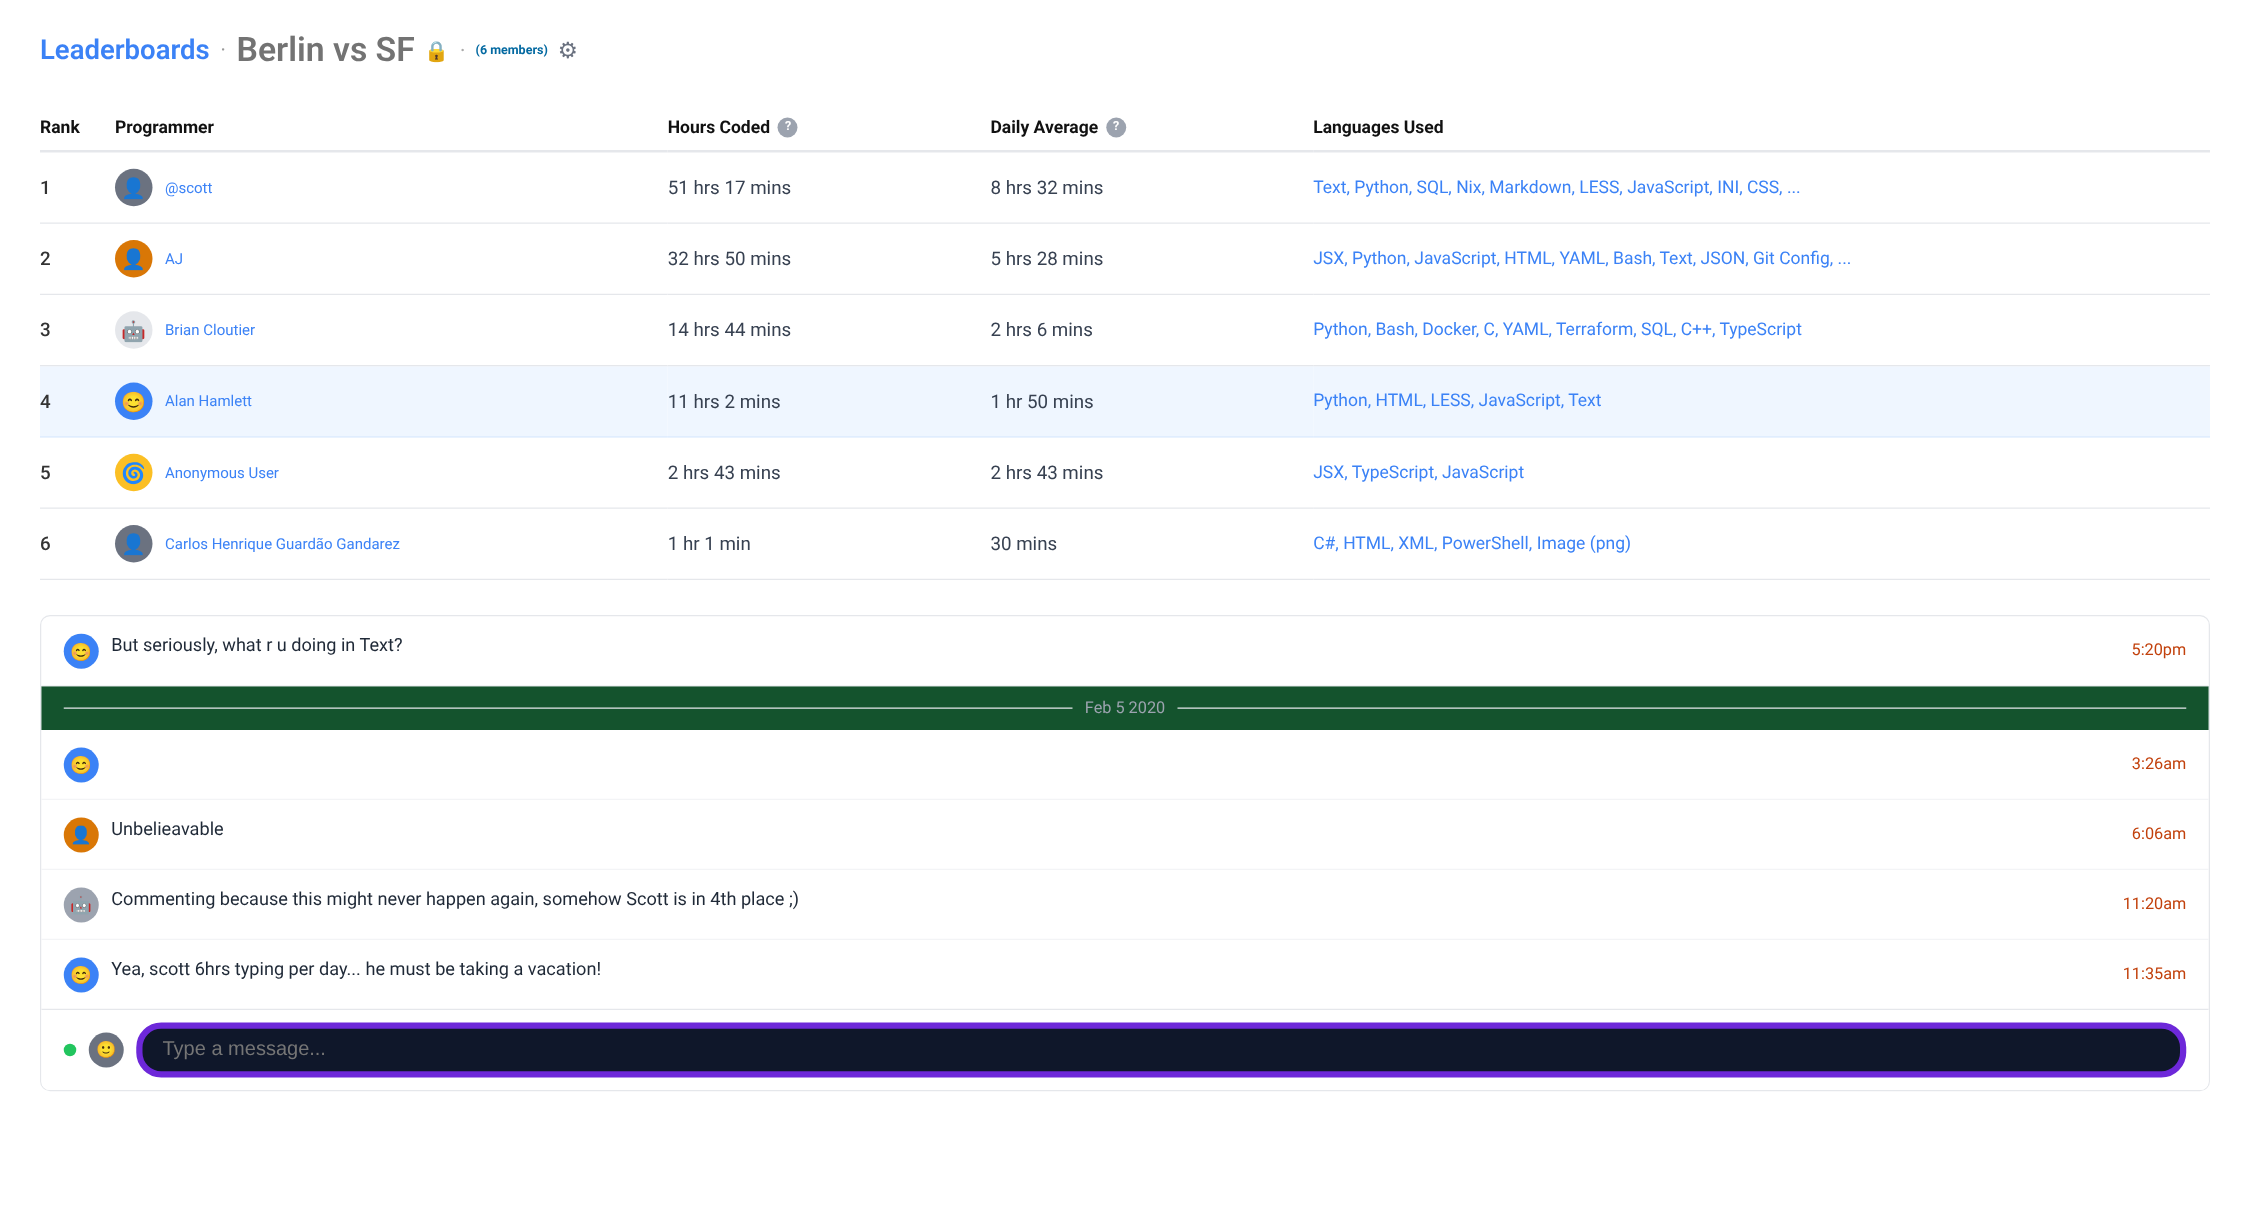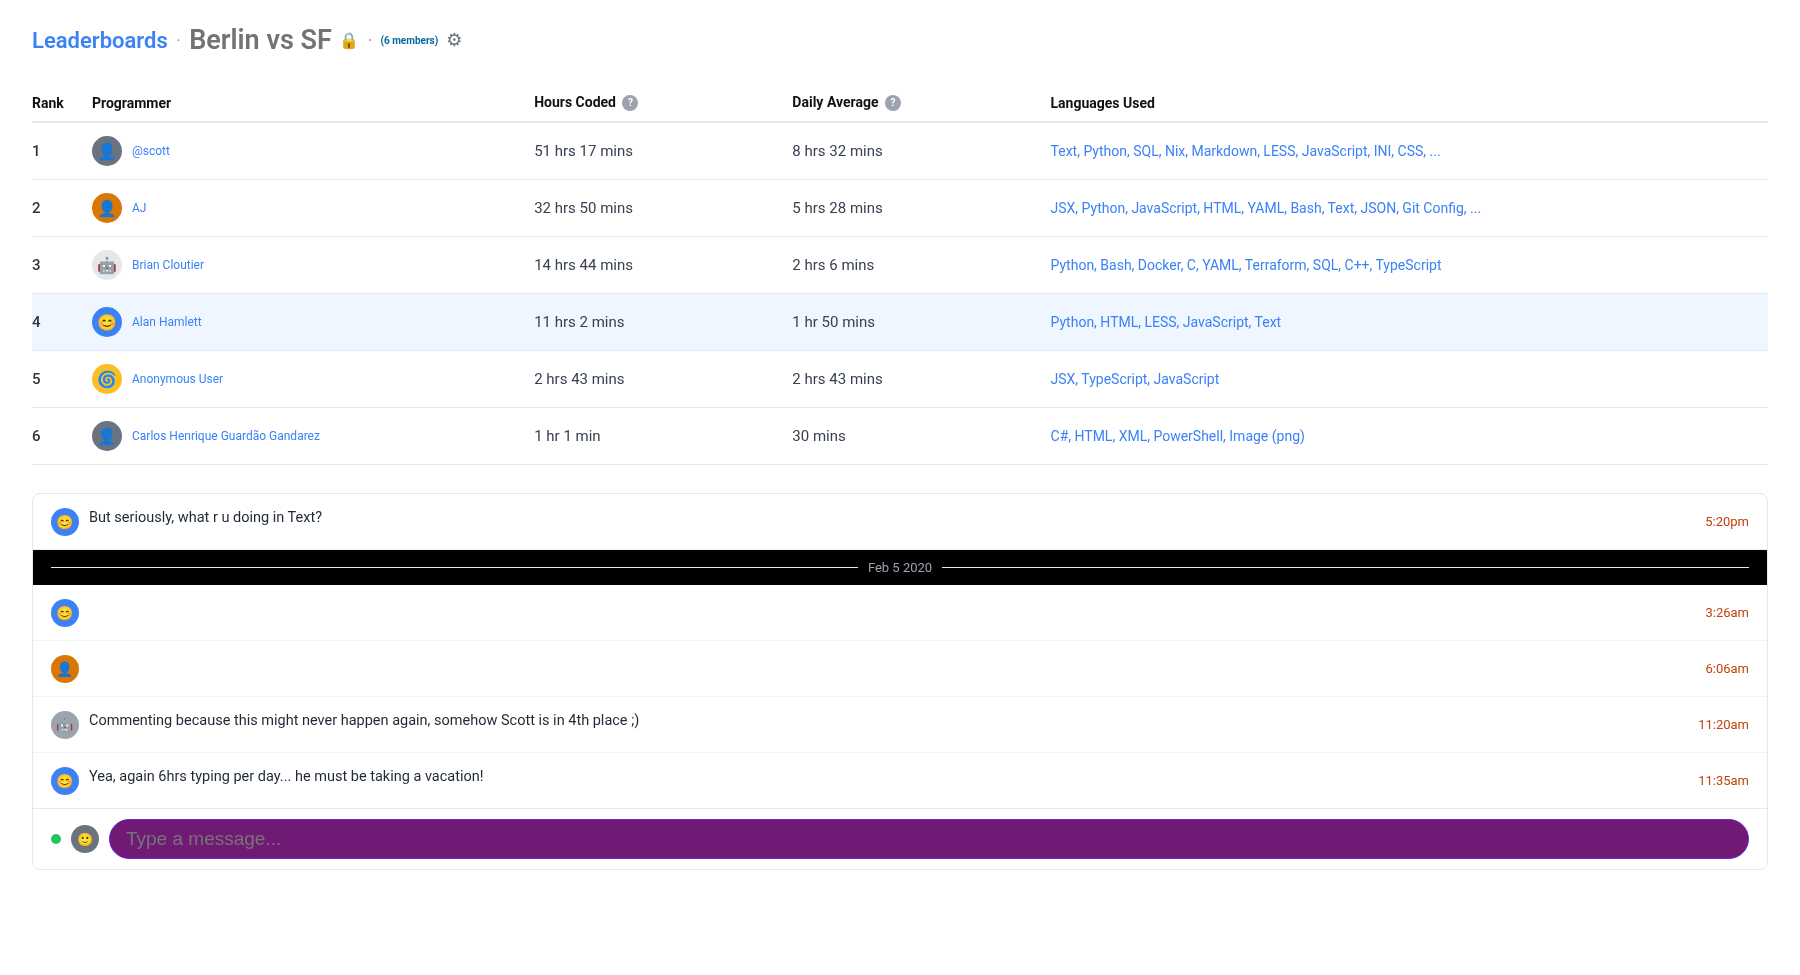--- a/index.html
+++ b/index.html
@@ -184,21 +184,21 @@
       padding-left: 16px;
       align-self: center;
     }
     .date-divider {
       display: flex;
       align-items: center;
       gap: 10px;
       padding: 10px 18px;
       font-size: 13px;
       color: #9ca3af;
-      background: #000000;
+      background: #14532d;
     }
     .date-divider-line {
       flex: 1;
       height: 1px;
       background: #e5e7eb;
     }
     .chat-input-area {
       display: flex;
       align-items: center;
       gap: 10px;
@@ -220,27 +220,27 @@
       background: #6b7280;
       display: flex;
       align-items: center;
       justify-content: center;
       font-size: 13px;
       color: #fff;
       flex-shrink: 0;
     }
     .chat-input {
       flex: 1;
-      border: 1px solid #6d28d9;
+      border: 5px solid #6d28d9;
       border-radius: 20px;
       padding: 8px 16px;
-      font-size: 19px;
+      font-size: 16px;
       color: #9ca3af;
       outline: none;
-      background: #701a75;
+      background: #0f172a;
     }
   </style>
 </head>
 <body>
 
 <div class="page-header">
   <a class="page-header-title-link">Leaderboards</a>
   <span class="page-header-sep">·</span>
   <span class="page-header-group">Berlin vs SF</span>
   <span class="lock-icon">🔒</span>
@@ -352,30 +352,31 @@
     <div class="date-divider-line"></div>
     <span>Feb 5 2020</span>
     <div class="date-divider-line"></div>
   </div>
       <div class="chat-message">
     <div class="chat-avatar" style="background:#3b82f6">😊</div>
     <span class="chat-time">3:26am</span>
   </div>
       <div class="chat-message">
     <div class="chat-avatar" style="background:#d97706">👤</div>
+    <span class="chat-text">Unbelieavable</span>
     <span class="chat-time">6:06am</span>
   </div>
       <div class="chat-message">
     <div class="chat-avatar" style="background:#9ca3af">🤖</div>
     <span class="chat-text">Commenting because this might never happen again, somehow Scott is in 4th place ;)</span>
     <span class="chat-time">11:20am</span>
   </div>
       <div class="chat-message">
     <div class="chat-avatar" style="background:#3b82f6">😊</div>
-    <span class="chat-text">Yea, again 6hrs typing per day... he must be taking a vacation!</span>
+    <span class="chat-text">Yea, scott 6hrs typing per day... he must be taking a vacation!</span>
     <span class="chat-time">11:35am</span>
   </div>
     </div>
   <div class="chat-input-area">
     <div class="online-dot"></div>
     <div class="chat-input-avatar">🙂</div>
     <input class="chat-input" type="text" placeholder="Type a message..." style="">
   </div>
 </div>
 

